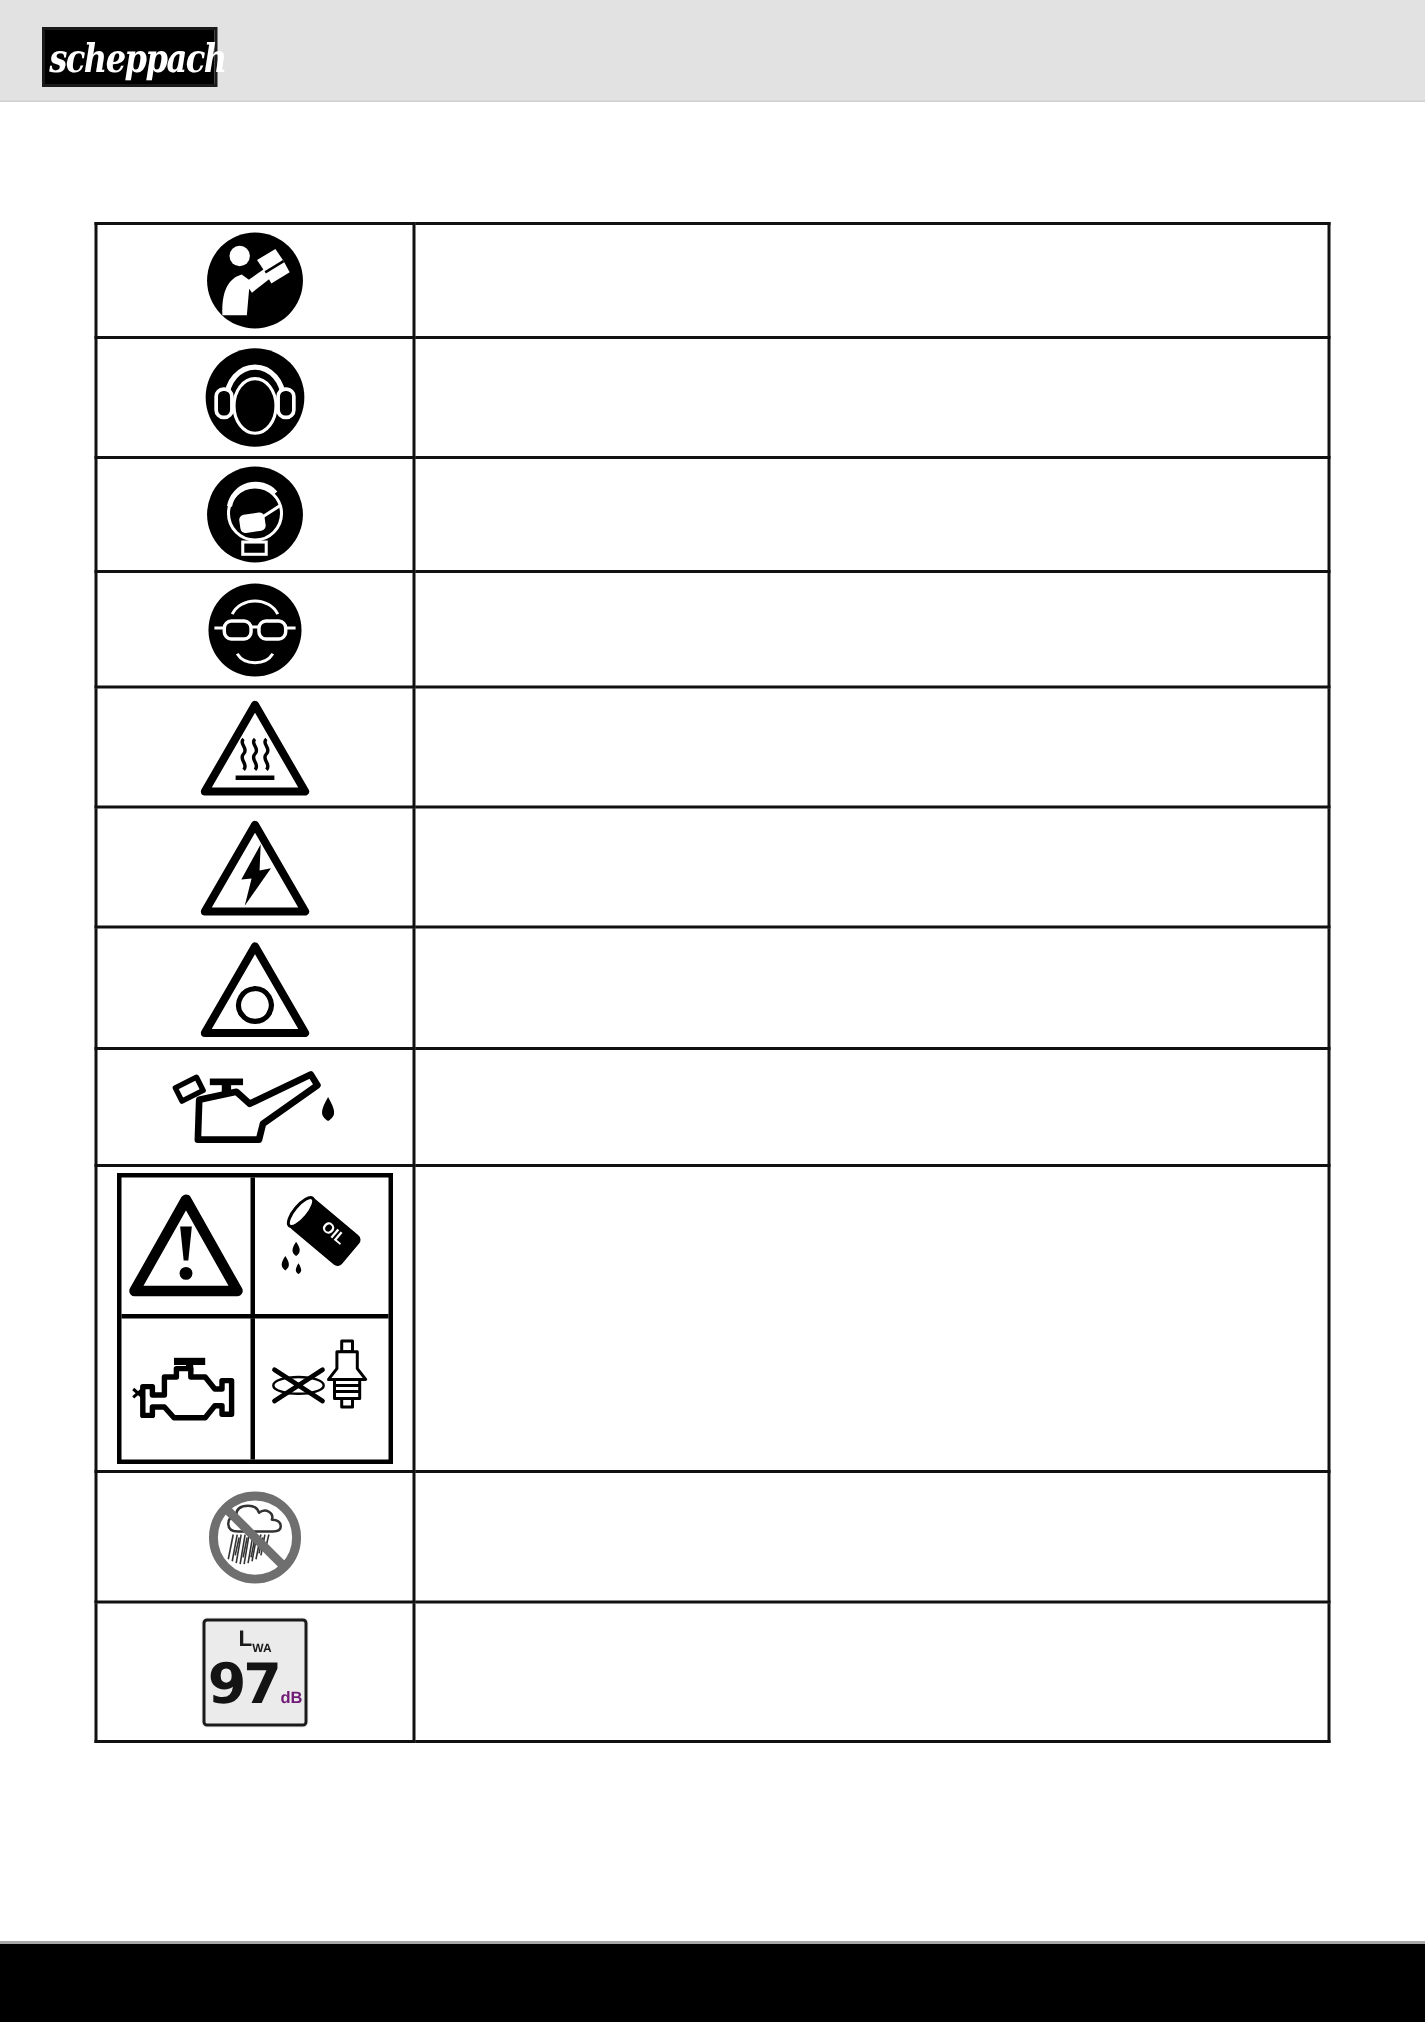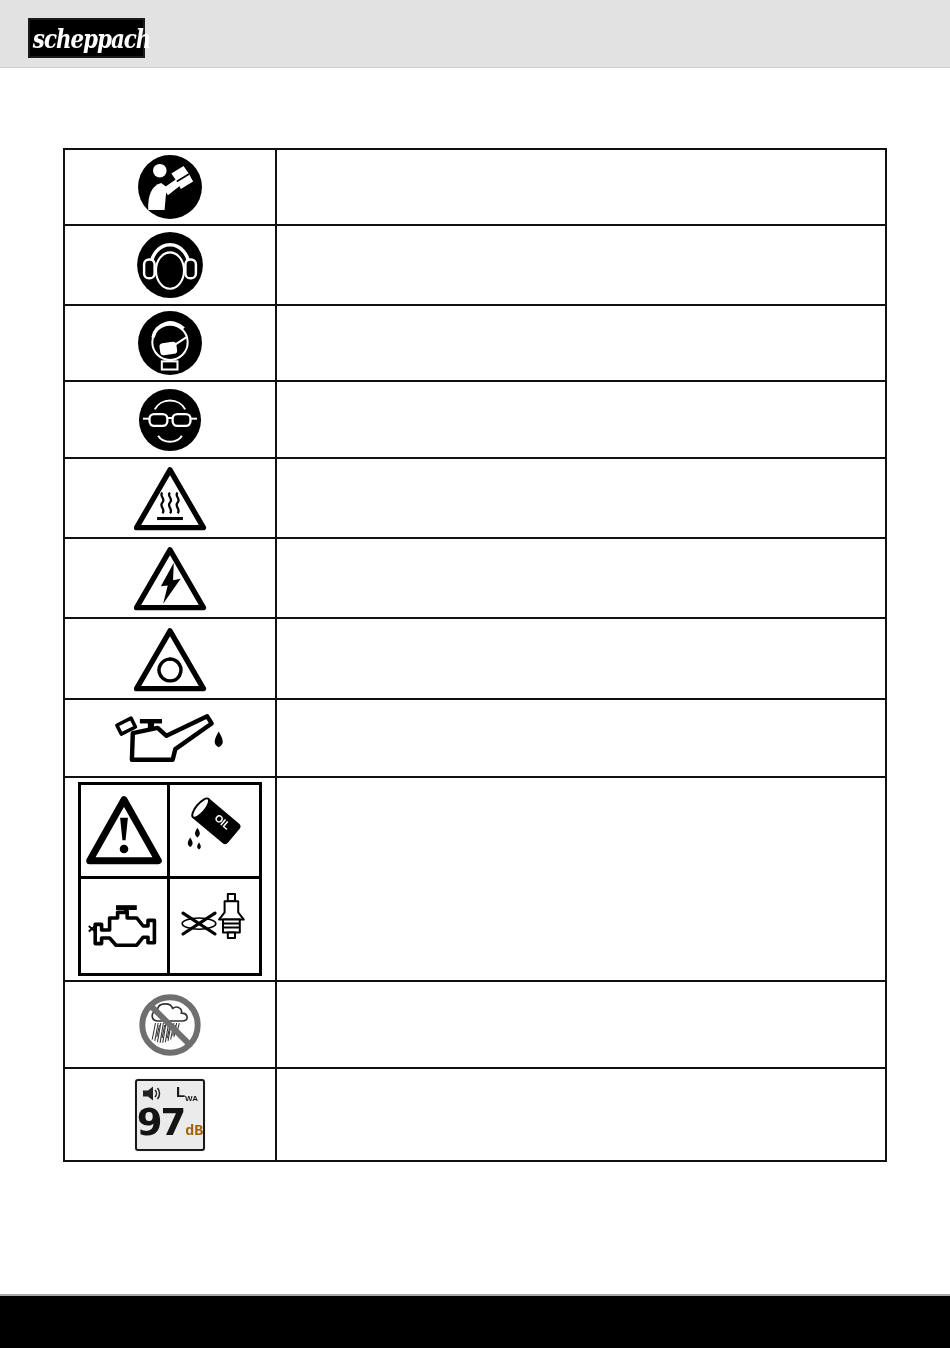--- a/index.html
+++ b/index.html
@@ -41,26 +41,26 @@
   .minigrid .mcell.br { border-right:3px solid #000; }
   .minigrid .mcell.bb { border-bottom:3px solid #000; }
 
   
   .noise-label {
     width:70px; height:72px; margin:0 auto; background:#ebebeb;
     border:2px solid #1a1a1a; border-radius:3px;
     display:flex; flex-direction:column; padding:4px 5px 2px 5px;
     box-shadow:0 0 0 1px #f5f5f5;
   }
-  .nl-top { display:flex; justify-content:space-between; align-items:center; height:18px; }
+  .nl-top { display:flex; justify-content:space-between; align-items:center; height:18px;flex-direction:column; }
   .nl-lwa { font-size:15px; font-weight:bold; color:#1a1a1a; line-height:1; }
   .nl-lwa sub { font-size:8px; }
   .nl-main { display:flex; align-items:baseline; justify-content:center; margin-top:2px; }
   .nl-val { font-family:"DejaVu Sans", sans-serif; font-size:37px; font-weight:bold; color:#141414; letter-spacing:-2px; line-height:0.95; }
-  .nl-unit { font-family:Liberation Mono, monospace; font-size:15px; font-weight:bold; color:#a16207; margin-left:1px; }
+  .nl-unit { font-family:Liberation Sans, sans-serif; font-size:11px; font-weight:bold; color:#701a75; margin-left:1px; }
 
   .footer-bar {
     position:absolute; left:0; top:1294px; width:950px; height:54px;
     background:#000; border-top:2px solid #a8a8a8;
   }
 </style>
 </head>
 <body>
 
 <div class="page">

